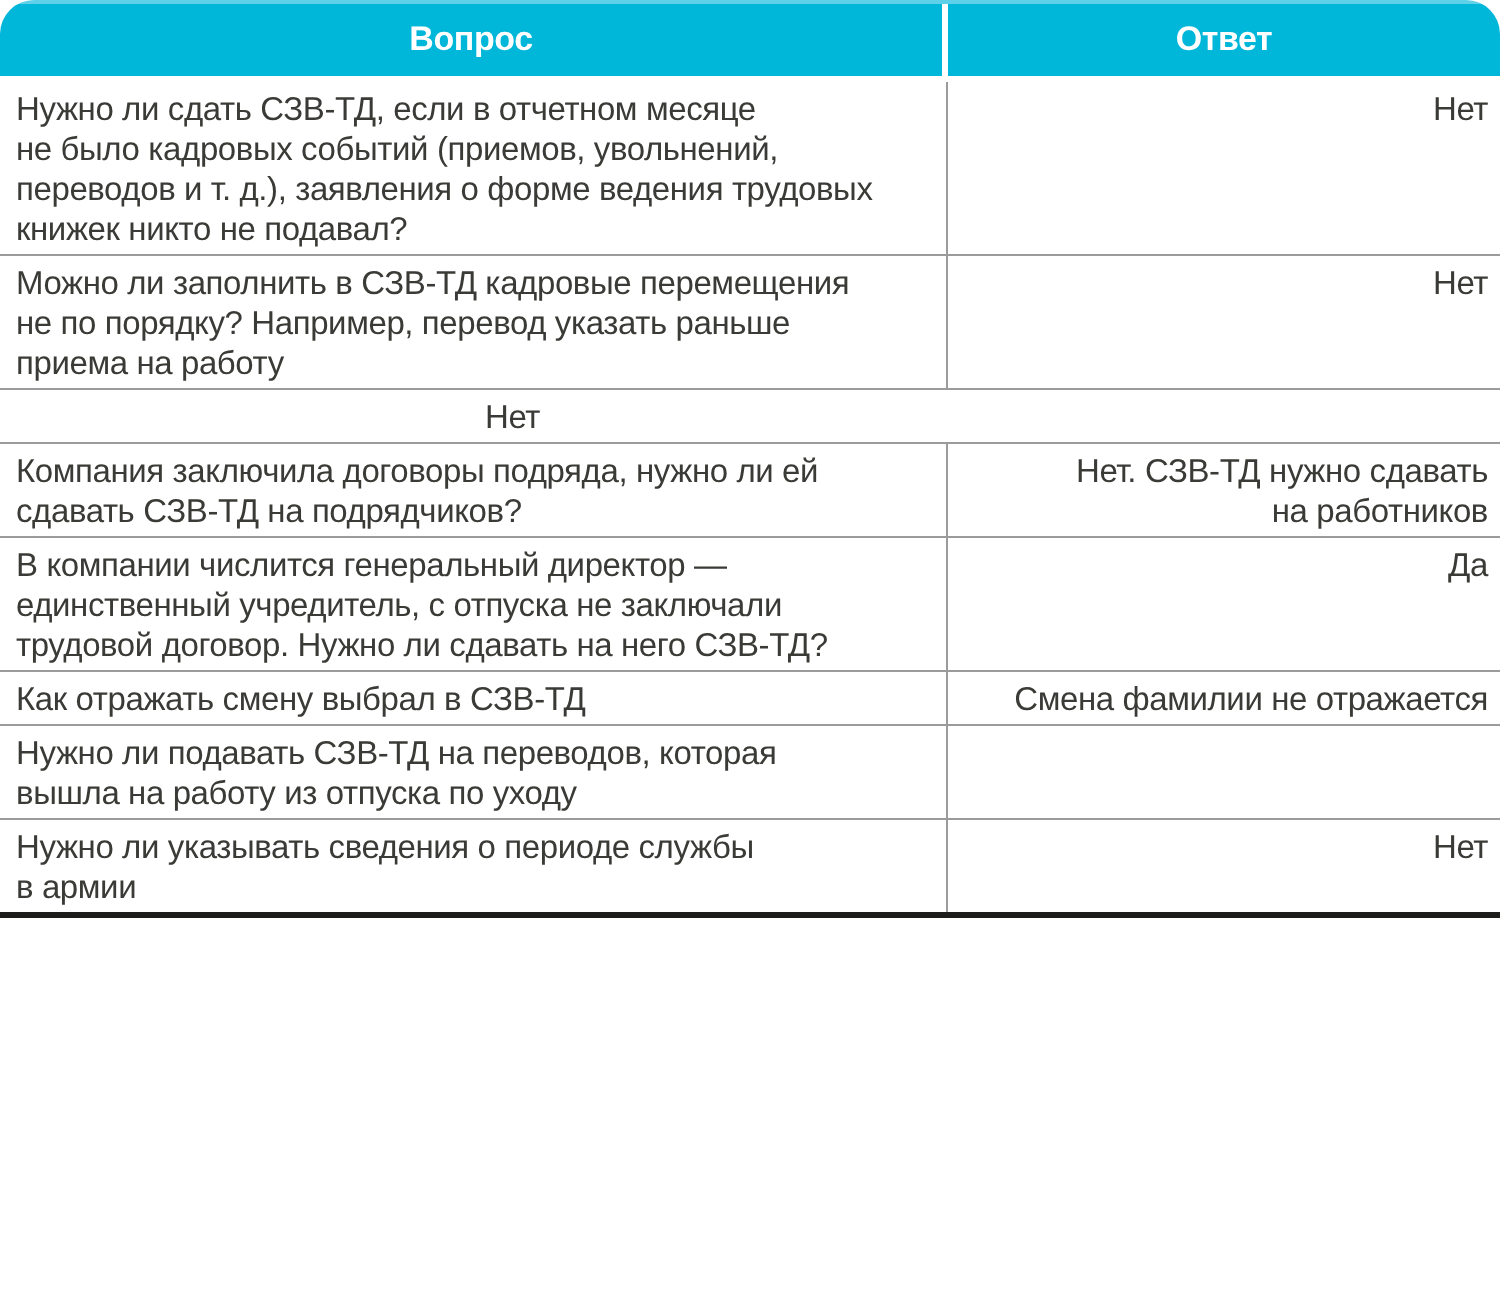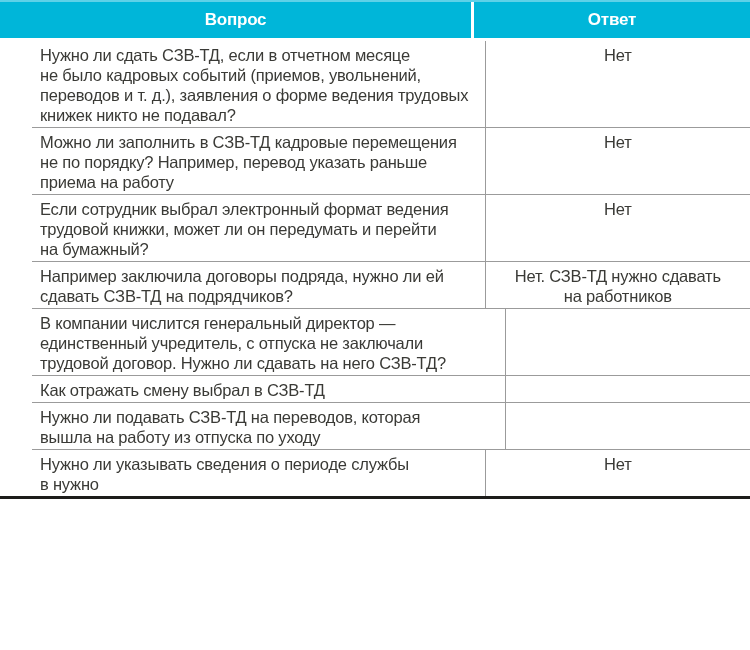--- a/index.html
+++ b/index.html
@@ -13,20 +13,21 @@
   }
   * { margin: 0; padding: 0; box-sizing: border-box; }
   html, body { background: var(--page-bg); }
   .page {
     width: 750px;
     height: 650px;
     background: var(--page-bg);
     overflow: hidden;
     font-family: "Liberation Sans", sans-serif;
     color: var(--body-text);
+    border-radius: 17px;
   }
   .qa-table { width: 750px; }
   .thead {
     display: flex;
     border-top: 2px solid var(--header-top-strip);
   }
   .th {
     background: var(--header-bg);
     color: var(--header-text);
     font-weight: bold;
@@ -34,21 +35,20 @@
     line-height: 36px;
     height: 36px;
     text-align: center;
     letter-spacing: -0.2px;
   }
   .th-q { width: 471px; margin-right: 3px; }
   .th-a { width: 276px; }
   .tbody {
     margin-top: 3px;
     border-bottom: 3px solid var(--bottom-border);
-    padding-left: 32px;
   }
   .tr {
     display: flex;
     border-top: 1px solid var(--row-divider);
   }
   .tr:first-child { border-top: none; }
   .td {
     font-size: 16.5px;
     line-height: 20px;
     letter-spacing: -0.2px;
@@ -60,21 +60,21 @@
     width: 474px;
     padding-left: 8px;
     padding-right: 6px;
     border-right: 1px solid var(--row-divider);
     text-align: left;
   }
   .td-a {
     width: 276px;
     padding-left: 6px;
     padding-right: 6px;
-    text-align: center;
+    text-align: right;
   }
 </style>
 </head>
 <body>
 
 <div class="page">
   <div class="qa-table">
 
     <div class="thead">
       <div class="th th-q">Вопрос</div>
@@ -89,44 +89,43 @@
 книжек никто не подавал?</div>
         <div class="td td-a">Нет</div>
       </div>
       <div class="tr">
         <div class="td td-q">Можно ли заполнить в СЗВ-ТД кадровые перемещения
 не по порядку? Например, перевод указать раньше
 приема на работу</div>
         <div class="td td-a">Нет</div>
       </div>
       <div class="tr">
-        <div class="td td-q">Если сотрудник выбрал электронный формат ведения
-трудовой книжки, может ли он передумать и перейти
-на бумажный?</div>
         <div class="td td-a">Нет</div>
       </div>
       <div class="tr">
-        <div class="td td-q">Например заключила договоры подряда, нужно ли ей
+        <div class="td td-q">Компания заключила договоры подряда, нужно ли ей
 сдавать СЗВ-ТД на подрядчиков?</div>
         <div class="td td-a">Нет. СЗВ-ТД нужно сдавать
 на работников</div>
       </div>
       <div class="tr">
         <div class="td td-q">В компании числится генеральный директор —
 единственный учредитель, с отпуска не заключали
 трудовой договор. Нужно ли сдавать на него СЗВ-ТД?</div>
+        <div class="td td-a">Да</div>
       </div>
       <div class="tr">
         <div class="td td-q">Как отражать смену выбрал в СЗВ-ТД</div>
+        <div class="td td-a">Смена фамилии не отражается</div>
       </div>
       <div class="tr">
         <div class="td td-q">Нужно ли подавать СЗВ-ТД на переводов, которая
 вышла на работу из отпуска по уходу</div>
       </div>
       <div class="tr">
         <div class="td td-q">Нужно ли указывать сведения о периоде службы
-в нужно</div>
+в армии</div>
         <div class="td td-a">Нет</div>
       </div>
     </div>
 
   </div>
 </div>
 
 </body></html>

